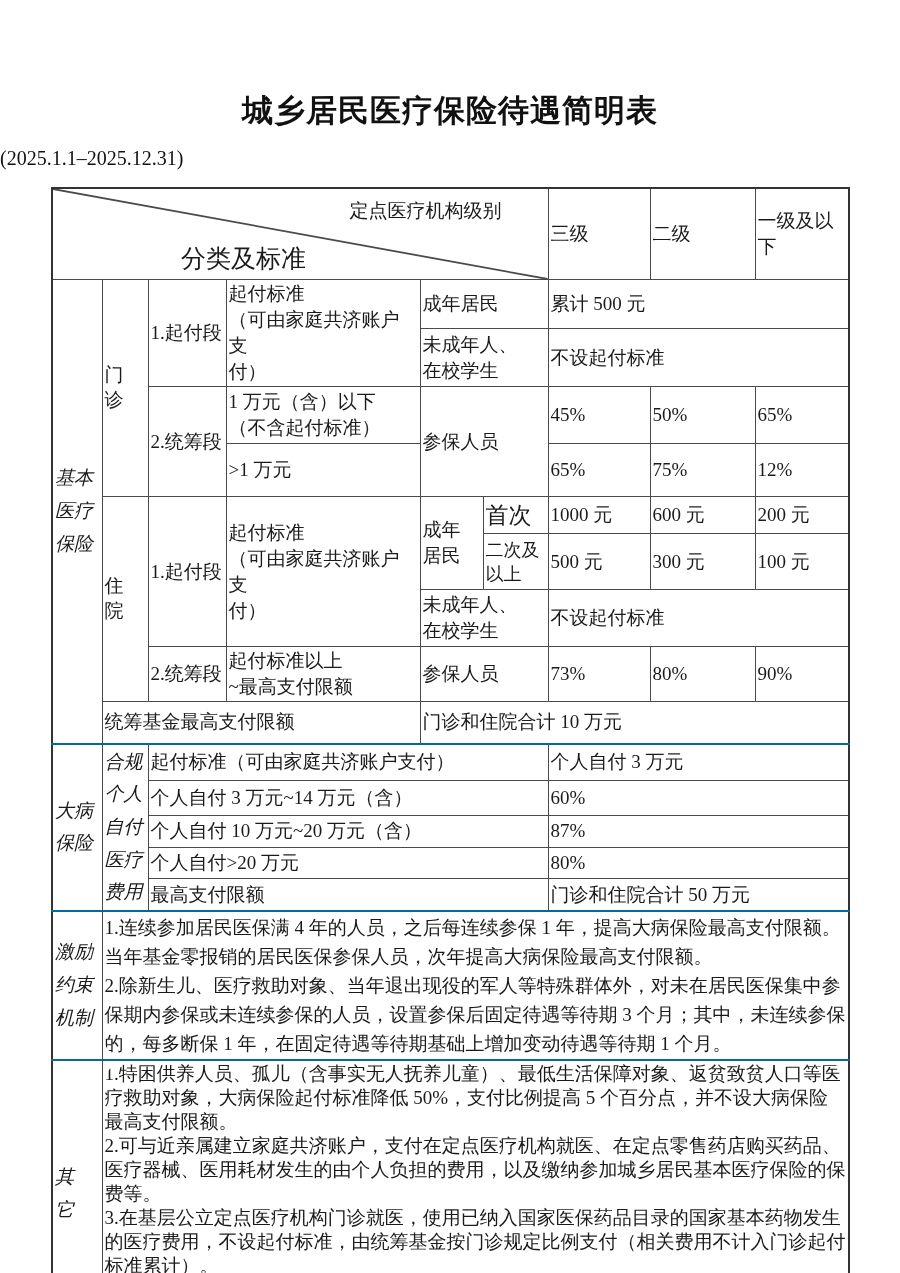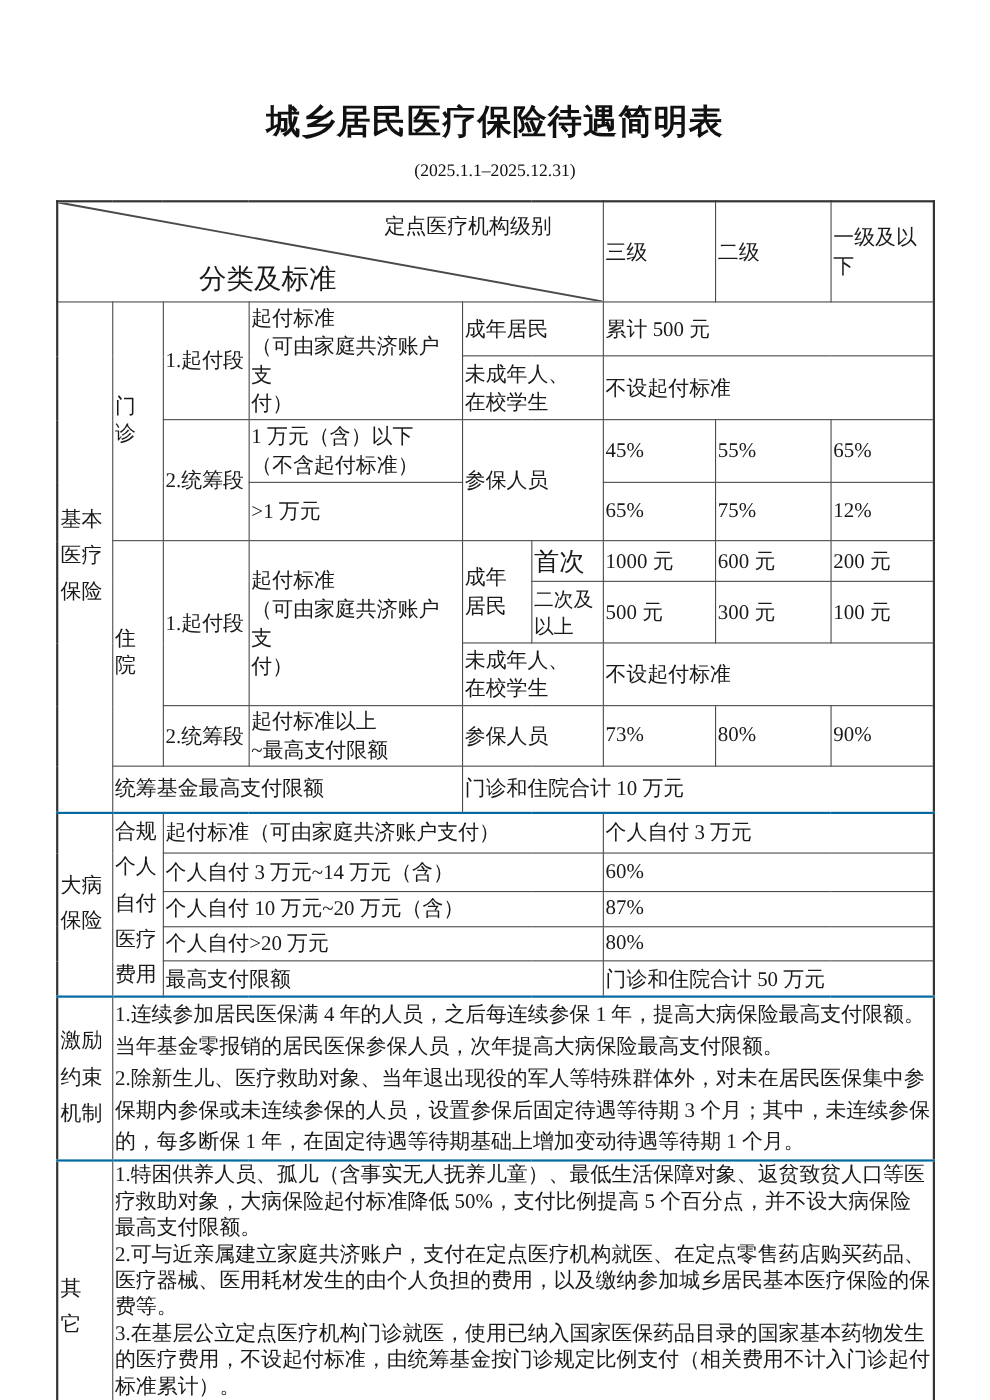--- a/index.html
+++ b/index.html
@@ -18,43 +18,42 @@
     margin: 0;
     padding-top: 90px;
     text-align: center;
     font-size: 31px;
     font-weight: bold;
     letter-spacing: 1px;
     color: #111;
   }
   .doc-subtitle {
     margin: 15px 0 0 0;
-    text-align: center;
-    font-size: 16px;
+    font-size: 20px;
     color: #111;
   }
   table.benefits {
     table-layout: fixed;
     border-collapse: collapse;
     width: 797px;
     margin: 17px 0 0 51px;
     border: 2px solid #333;
   }
   table.benefits td {
     border: 1px solid #4a4a4a;
     text-align: left;
     vertical-align: middle;
     font-size: 19px;
     padding: 1px 2px;
     white-space: pre-line;
     color: #1a1a1a;
     overflow: hidden;
   }
   tr.section-top td { border-top: 2px solid #0369a1; }
-  .vlabel { line-height: 1.72; }
+  .vlabel { line-height: 1.72; font-style: italic; }
   .vlabel-tight { line-height: 1.3; }
   .diag-cell {
     position: relative;
     padding: 0;
   }
   .diag-cell svg { position: absolute; left: 0; top: 0; width: 100%; height: 100%; display: block; }
   .diag-top {
     position: absolute;
     top: 9px;
     right: 46px;
@@ -63,20 +62,21 @@
   .diag-bottom {
     position: absolute;
     bottom: 4px;
     left: 128px;
     font-size: 25px;
   }
   td.para {
     text-align: justify;
     padding: 6px 6px 6px 5px;
     font-size: 18.5px;
+    border-radius: 25px;
   }
   td.para-incentive { line-height: 29px; }
   td.para-other { line-height: 24px; }
 </style>
 </head>
 <body>
 
 <div class="page">
 
   <h1 class="doc-title">城乡居民医疗保险待遇简明表</h1>
@@ -126,21 +126,21 @@
       <td colspan="2">未成年人、
 在校学生</td>
       <td colspan="3">不设起付标准</td>
     </tr>
     <tr style="height:57px">
       <td rowspan="2">2.统筹段</td>
       <td>1 万元（含）以下
 （不含起付标准）</td>
       <td colspan="2" rowspan="2">参保人员</td>
       <td>45%</td>
-      <td>55%</td>
+      <td>50%</td>
       <td>65%</td>
     </tr>
     <tr style="height:53px">
       <td>&gt;1 万元</td>
       <td>65%</td>
       <td>75%</td>
       <td>12%</td>
     </tr>
 
     <tr style="height:37px">

